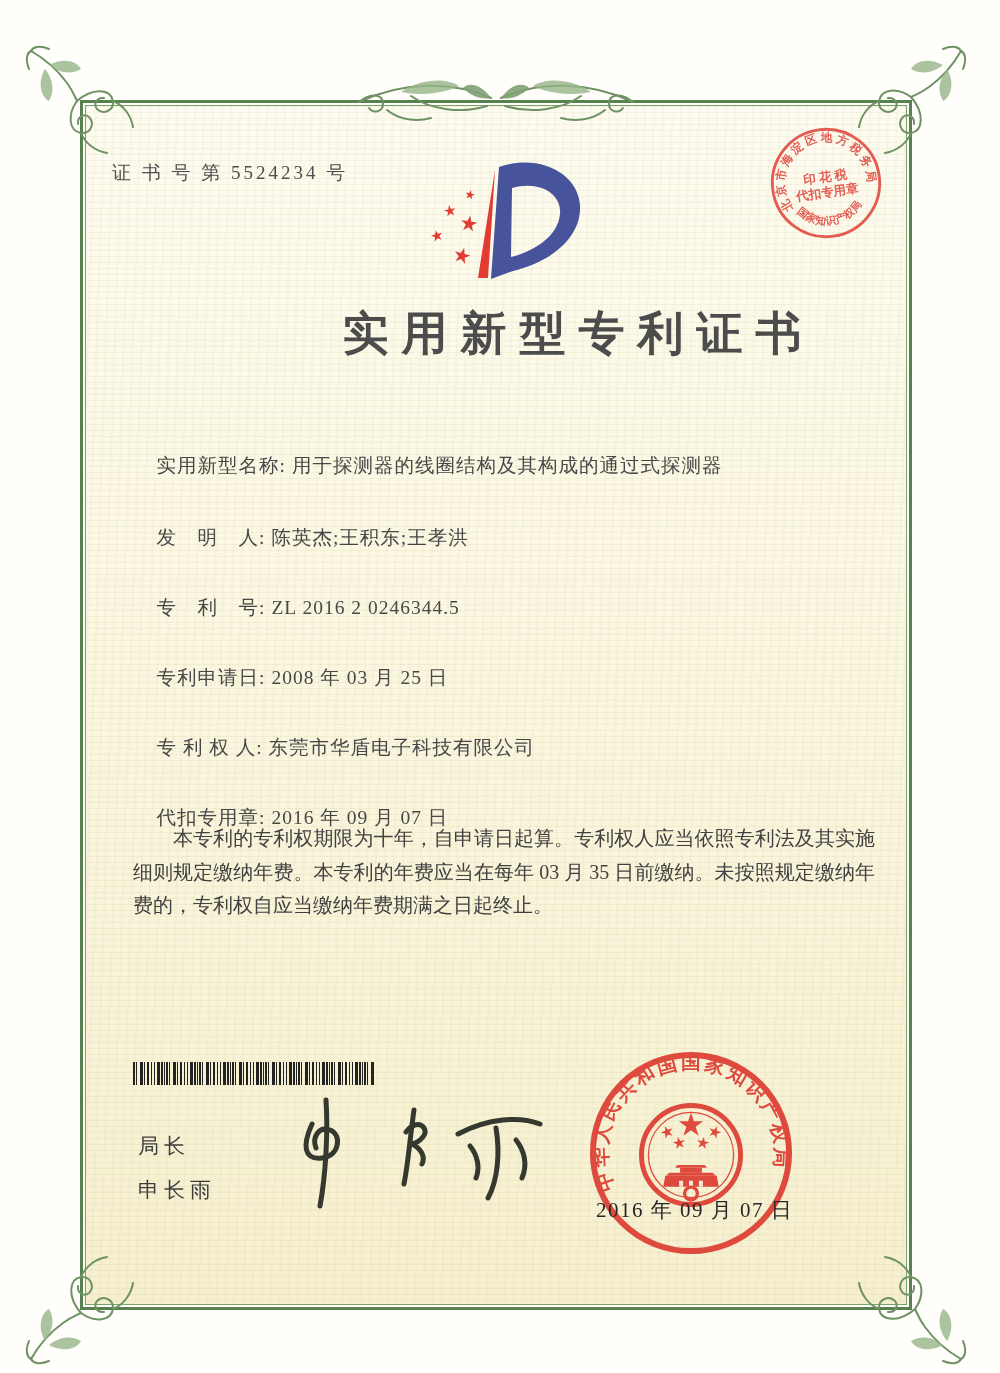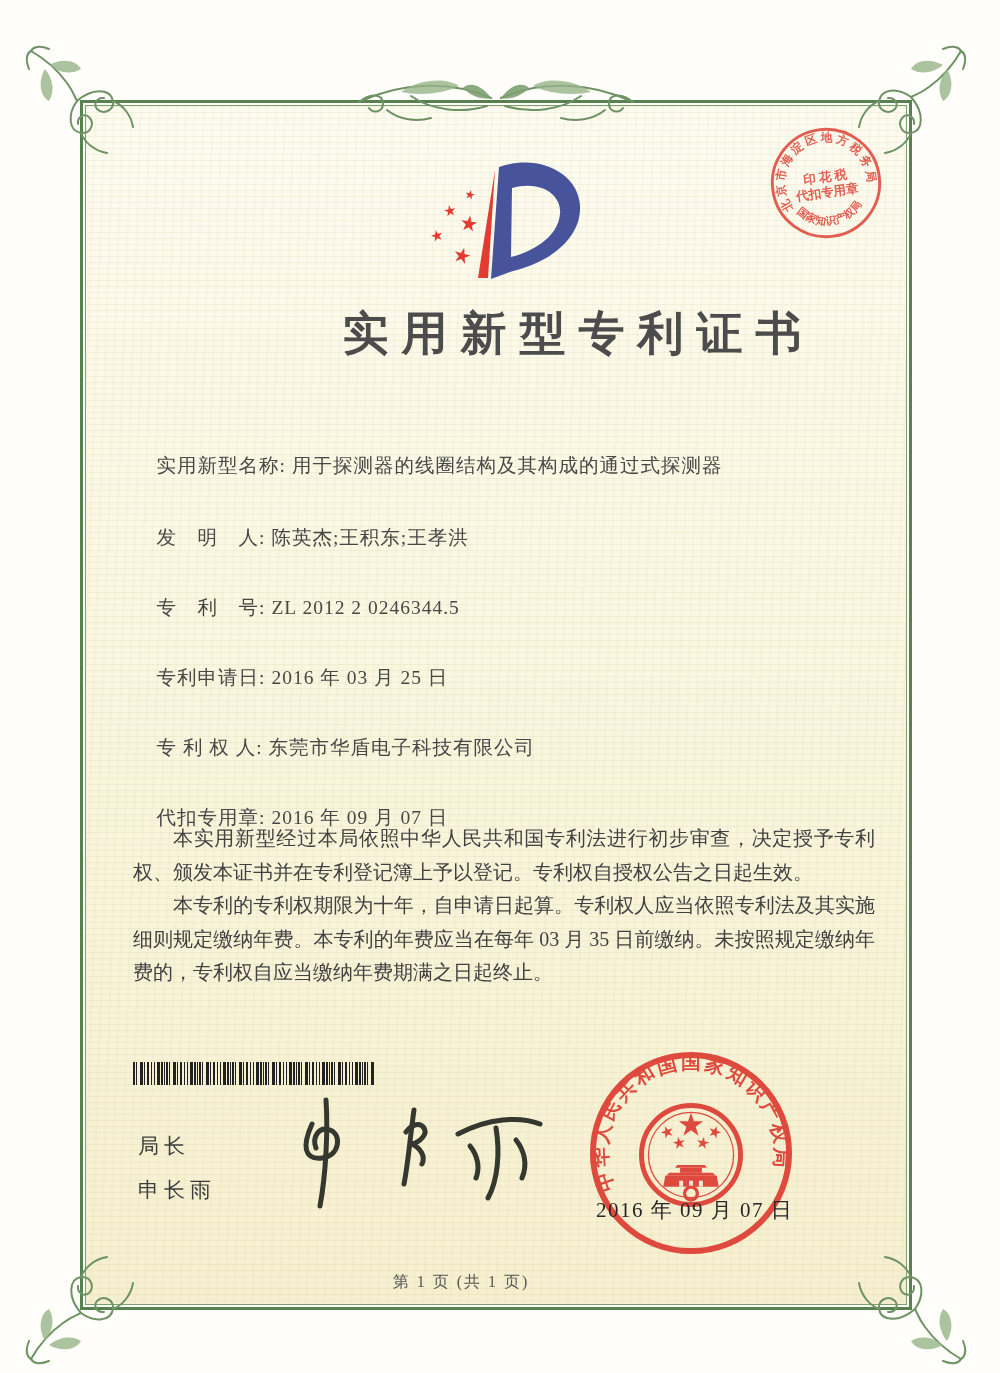--- a/index.html
+++ b/index.html
@@ -93,20 +93,21 @@
       <use href="#corner"></use>
     </svg>
 
   <svg class="flourish" style="left:351px;top:70px" width="290" height="62" viewBox="0 0 290 62">
     <use href="#halfscroll"></use>
     <g transform="translate(290,0) scale(-1,1)">
         <use href="#halfscroll"></use>
       </g>
   </svg>
 
+  <div class="cert-no">证 书 号 第 5524234 号</div>
 
   <svg class="logo" width="190" height="140" viewBox="0 0 190 140">
     <g fill="#e23c32">
       <use href="#star" transform="translate(55,45) scale(5) rotate(12)"></use>
       <use href="#star" transform="translate(35,61) scale(6) rotate(-10)"></use>
       <use href="#star" transform="translate(54,74) scale(8.5) rotate(8)"></use>
       <use href="#star" transform="translate(22,86) scale(6) rotate(-14)"></use>
       <use href="#star" transform="translate(47,106) scale(8.5) rotate(15)"></use>
       <path d="M80,20 L63,128 L73,128 Z"></path>
     </g>
@@ -131,34 +132,33 @@
 
   <div class="title">实用新型专利证书</div>
 
   <div class="field-row" style="top:430px">
     <span class="lbl">实用新型名称:</span><span>用于探测器的线圈结构及其构成的通过式探测器</span>
   </div>
   <div class="field-row" style="top:502px">
     <span class="lbl">发　明　人:</span><span>陈英杰;王积东;王孝洪</span>
   </div>
   <div class="field-row" style="top:572px">
-    <span class="lbl">专　利　号:</span><span>ZL 2012 2 0246344.5</span>
+    <span class="lbl">专　利　号:</span><span>ZL 2016 2 0246344.5</span>
   </div>
   <div class="field-row" style="top:642px">
-    <span class="lbl">专利申请日:</span><span>2016 年 03 月 25 日</span>
+    <span class="lbl">专利申请日:</span><span>2008 年 03 月 25 日</span>
   </div>
   <div class="field-row" style="top:712px">
     <span class="lbl">专 利 权 人:</span><span>东莞市华盾电子科技有限公司</span>
   </div>
   <div class="field-row" style="top:782px">
     <span class="lbl">代扣专用章:</span><span>2016 年 09 月 07 日</span>
   </div>
 
   <div class="body-text">
-    <p>本实用新型经过本局依照中华人民共和国专利法进行初步审查，决定授予专利权、颁发本证书并在专利登记簿上予以登记。专利权自授权公告之日起生效。</p>
     <p>本专利的专利权期限为十年，自申请日起算。专利权人应当依照专利法及其实施细则规定缴纳年费。本专利的年费应当在每年 03 月 35 日前缴纳。未按照规定缴纳年费的，专利权自应当缴纳年费期满之日起终止。</p>
   </div>
 
   <div class="barcode">
       <span class="bar" style="width: 2px; margin-right: 1px;"></span>
       <span class="bar" style="width: 1px; margin-right: 3px;"></span>
       <span class="bar" style="width: 3px; margin-right: 1px;"></span>
       <span class="bar" style="width: 1px; margin-right: 2px;"></span>
       <span class="bar" style="width: 2px; margin-right: 2px;"></span>
       <span class="bar" style="width: 1px; margin-right: 2px;"></span>
@@ -272,15 +272,14 @@
             <rect x="-2" y="8" width="4" height="6" fill="#f8e8d8"></rect>
             <rect x="8" y="8" width="4" height="6" fill="#f8e8d8"></rect>
             <circle cx="0" cy="21" r="6.5" fill="none" stroke="#dc392e" stroke-width="3.4"></circle>
           </g>
         </g>
       </g>
     </g>
   </svg>
   <div class="seal-date">2016 年 09 月 07 日</div>
 
-  <div class="footer">第 1 页 (共 1 页)</div>
 
 </div>
 
 </body></html>

